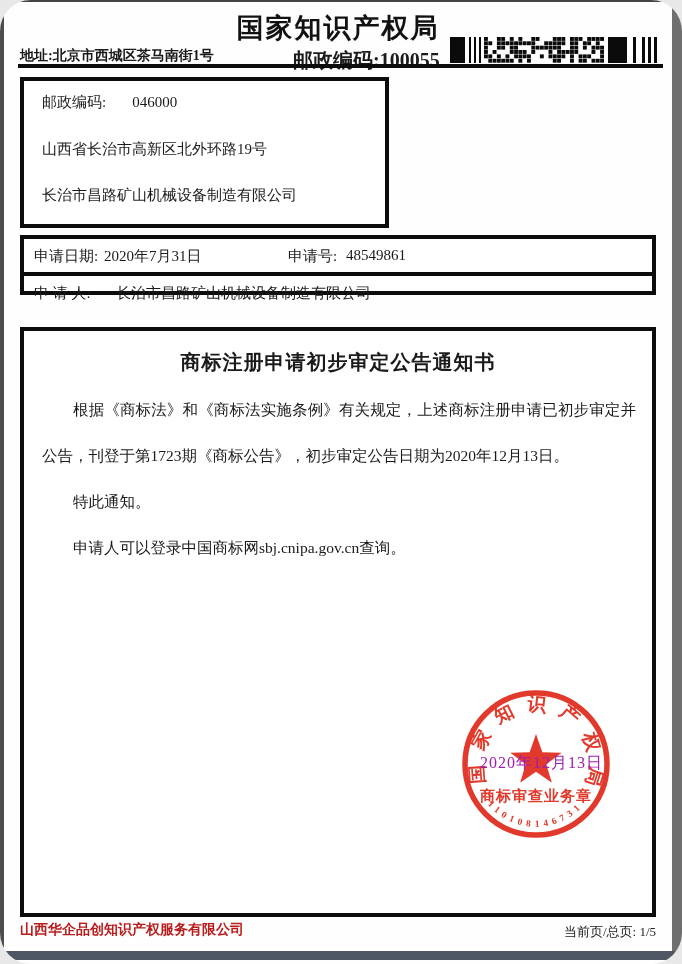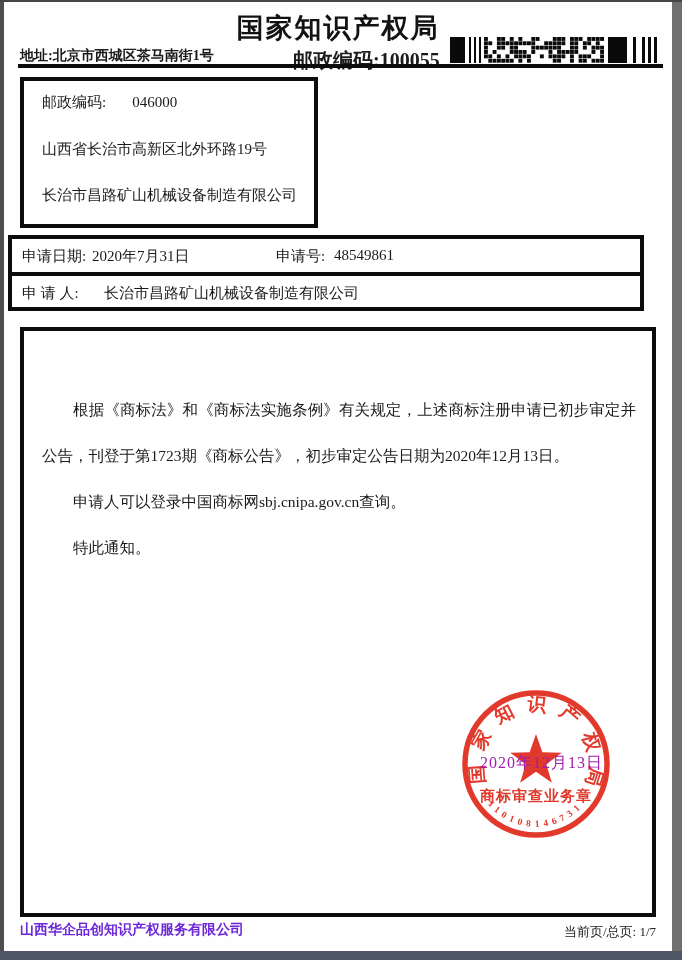--- a/index.html
+++ b/index.html
@@ -1,66 +1,66 @@
 <!DOCTYPE html>
 <html><head>
 <meta charset="utf-8">
 <style>
   * { margin:0; padding:0; box-sizing:border-box; }
   html,body { background:#e8e8e8; }
   #page {
     position:relative; width:682px; height:964px; background:#fefefe;
     font-family:"Liberation Serif","DejaVu Serif",serif; color:#1a1a1a;
-    overflow:hidden; margin:0 auto;
+    overflow:hidden; margin:0 auto;border-radius:31px;
   }
   .abs { position:absolute; }
   
   .edge-left  { left:0; top:0; width:4px; height:951px; background:#4d4d4d; }
   .edge-right { left:672px; top:0; width:10px; height:951px; background:#6f6f6f; }
   .edge-top   { left:0; top:0; width:682px; height:2px; background:#454545; }
   .bottom-bar { left:0; top:951px; width:682px; height:9px; background:#4e5663; }
 
   .doc-title { left:20px; top:10px; width:636px; text-align:center;
                font-size:27px; font-weight:bold; letter-spacing:2px; color:#121212; }
   .hq-address { left:20px; top:47px; font-size:14px; font-weight:bold; }
   .hq-postal  { left:293px; top:47px; font-size:20px; font-weight:bold; }
   .head-rule  { left:18px; top:64px; width:645px; height:4px; background:#0c0c0c; }
 
   .box { border:4px solid #0c0c0c; background:#fff; }
-  .recipient-box { left:20px; top:77px; width:298px; height:151px; }
+  .recipient-box { left:20px; top:77px; width:369px; height:151px; }
   .dispatch-box  { left:400px; top:82px; width:254px; height:140px; }
   .recipient-box .line1 { left:18px; top:12px;  font-size:15px; }
   .recipient-box .line1 .val { margin-left:26px; }
   .recipient-box .line2 { left:18px; top:59px;  font-size:15px; }
   .recipient-box .line3 { left:18px; top:105px; font-size:15px; }
   .dispatch-box .lbl { left:16px; top:22px; font-size:15px; }
   .dispatch-box .val { left:44px; top:74px; font-size:15px; letter-spacing:1px; }
 
-  .app-box { left:8px; top:235px; width:636px; height:76px;text-decoration:underline; }
+  .app-box { left:20px; top:235px; width:636px; height:60px;text-decoration:underline; }
   .app-divider { left:-1px; right:-1px; top:33px; height:4px; background:#0c0c0c; }
   .app-box .t { font-size:15px; }
   .f-date-l { left:10px;  top:8px; }
   .f-date-v { left:80px;  top:8px; }
   .f-num-l  { left:264px; top:8px; }
   .f-num-v  { left:322px; top:8px; }
   .f-app-l  { left:10px;  top:45px; }
   .f-app-v  { left:92px;  top:45px; }
 
   .main-box { left:20px; top:327px; width:636px; height:590px; }
   .notice-title { left:0; right:0; top:18px; text-align:center;
                   font-size:20px; font-weight:bold; letter-spacing:1px; }
   .notice-body { left:18px; right:16px; top:56px; font-size:15.5px;
                  line-height:46px; text-align:justify; }
   .notice-body p { text-indent:2em; margin:0; }
 
   .seal-svg { left:452px; top:680px; width:160px; height:160px; opacity:.92; }
   .seal-date { left:480px; top:753px; font-size:16px; letter-spacing:1px;
                color:#a21caf; z-index:5; }
 
-  .footer-agency { left:20px; top:921px; font-size:14px; font-weight:600; color:#6d28d9; }
+  .footer-agency { left:20px; top:921px; font-size:14px; font-weight:600; color:#b91c1c; }
   .footer-page   { right:26px; top:923px; font-size:13px; color:#222; }
 
   .barcode-svg { left:449px; top:37px; width:208px; height:26px; }
 </style>
 </head>
 <body>
 
 <div id="page">
 
   <div class="abs doc-title">国家知识产权局</div>
@@ -202,24 +202,25 @@
     <span class="abs t f-date-l">申请日期:</span>
     <span class="abs t f-date-v">2020年7月31日</span>
     <span class="abs t f-num-l">申请号:</span>
     <span class="abs t f-num-v">48549861</span>
     <div class="abs app-divider"></div>
     <span class="abs t f-app-l">申 请 人:</span>
     <span class="abs t f-app-v">长治市昌路矿山机械设备制造有限公司</span>
   </div>
 
   <div class="abs box main-box">
+    <div class="abs notice-title">商标注册申请初步审定公告通知书</div>
     <div class="abs notice-body">
       <p>根据《商标法》和《商标法实施条例》有关规定，上述商标注册申请已初步审定并公告，刊登于第1723期《商标公告》，初步审定公告日期为2020年12月13日。</p>
+      <p>特此通知。</p>
       <p>申请人可以登录中国商标网sbj.cnipa.gov.cn查询。</p>
-      <p>特此通知。</p>
     </div>
 
     <svg class="abs seal-svg" viewBox="0 0 160 160" style="left:432px; top:353px;">
       <circle cx="80" cy="80" r="71" fill="none" stroke-width="5.5" stroke="#df2a1c"></circle>
       <path transform="translate(80,77)" d="M0,-27 L6.35,-8.74 L25.68,-8.34 L10.27,3.34 L15.87,21.84 L0,10.8 L-15.87,21.84 L-10.27,3.34 L-25.68,-8.34 L-6.35,-8.74 Z" fill="#df2a1c"></path>
       <defs>
         <path id="arcTop" d="M 32 102.4 A 53 53 0 1 1 128 102.4" fill="none"></path>
         <path id="arcBottom" d="M 30.4 118.8 A 63 63 0 0 0 129.6 118.8" fill="none"></path>
       </defs>
       <text font-size="19" font-weight="bold" letter-spacing="12" fill="#df2a1c">
@@ -230,20 +231,20 @@
         <textPath href="#arcBottom" startOffset="2">110108146731</textPath>
       </text>
     </svg>
   </div>
 
   <div class="abs seal-date">2020年12月13日</div>
 
   <div class="abs footer-agency">山西华企品创知识产权服务有限公司</div>
   <div class="abs footer-page">
     <span>当前页/总页:</span>
-    <span>1/7</span>
+    <span>1/5</span>
   </div>
 
   <div class="abs edge-left"></div>
   <div class="abs edge-right"></div>
   <div class="abs edge-top"></div>
   <div class="abs bottom-bar"></div>
 </div>
 
 </body></html>

